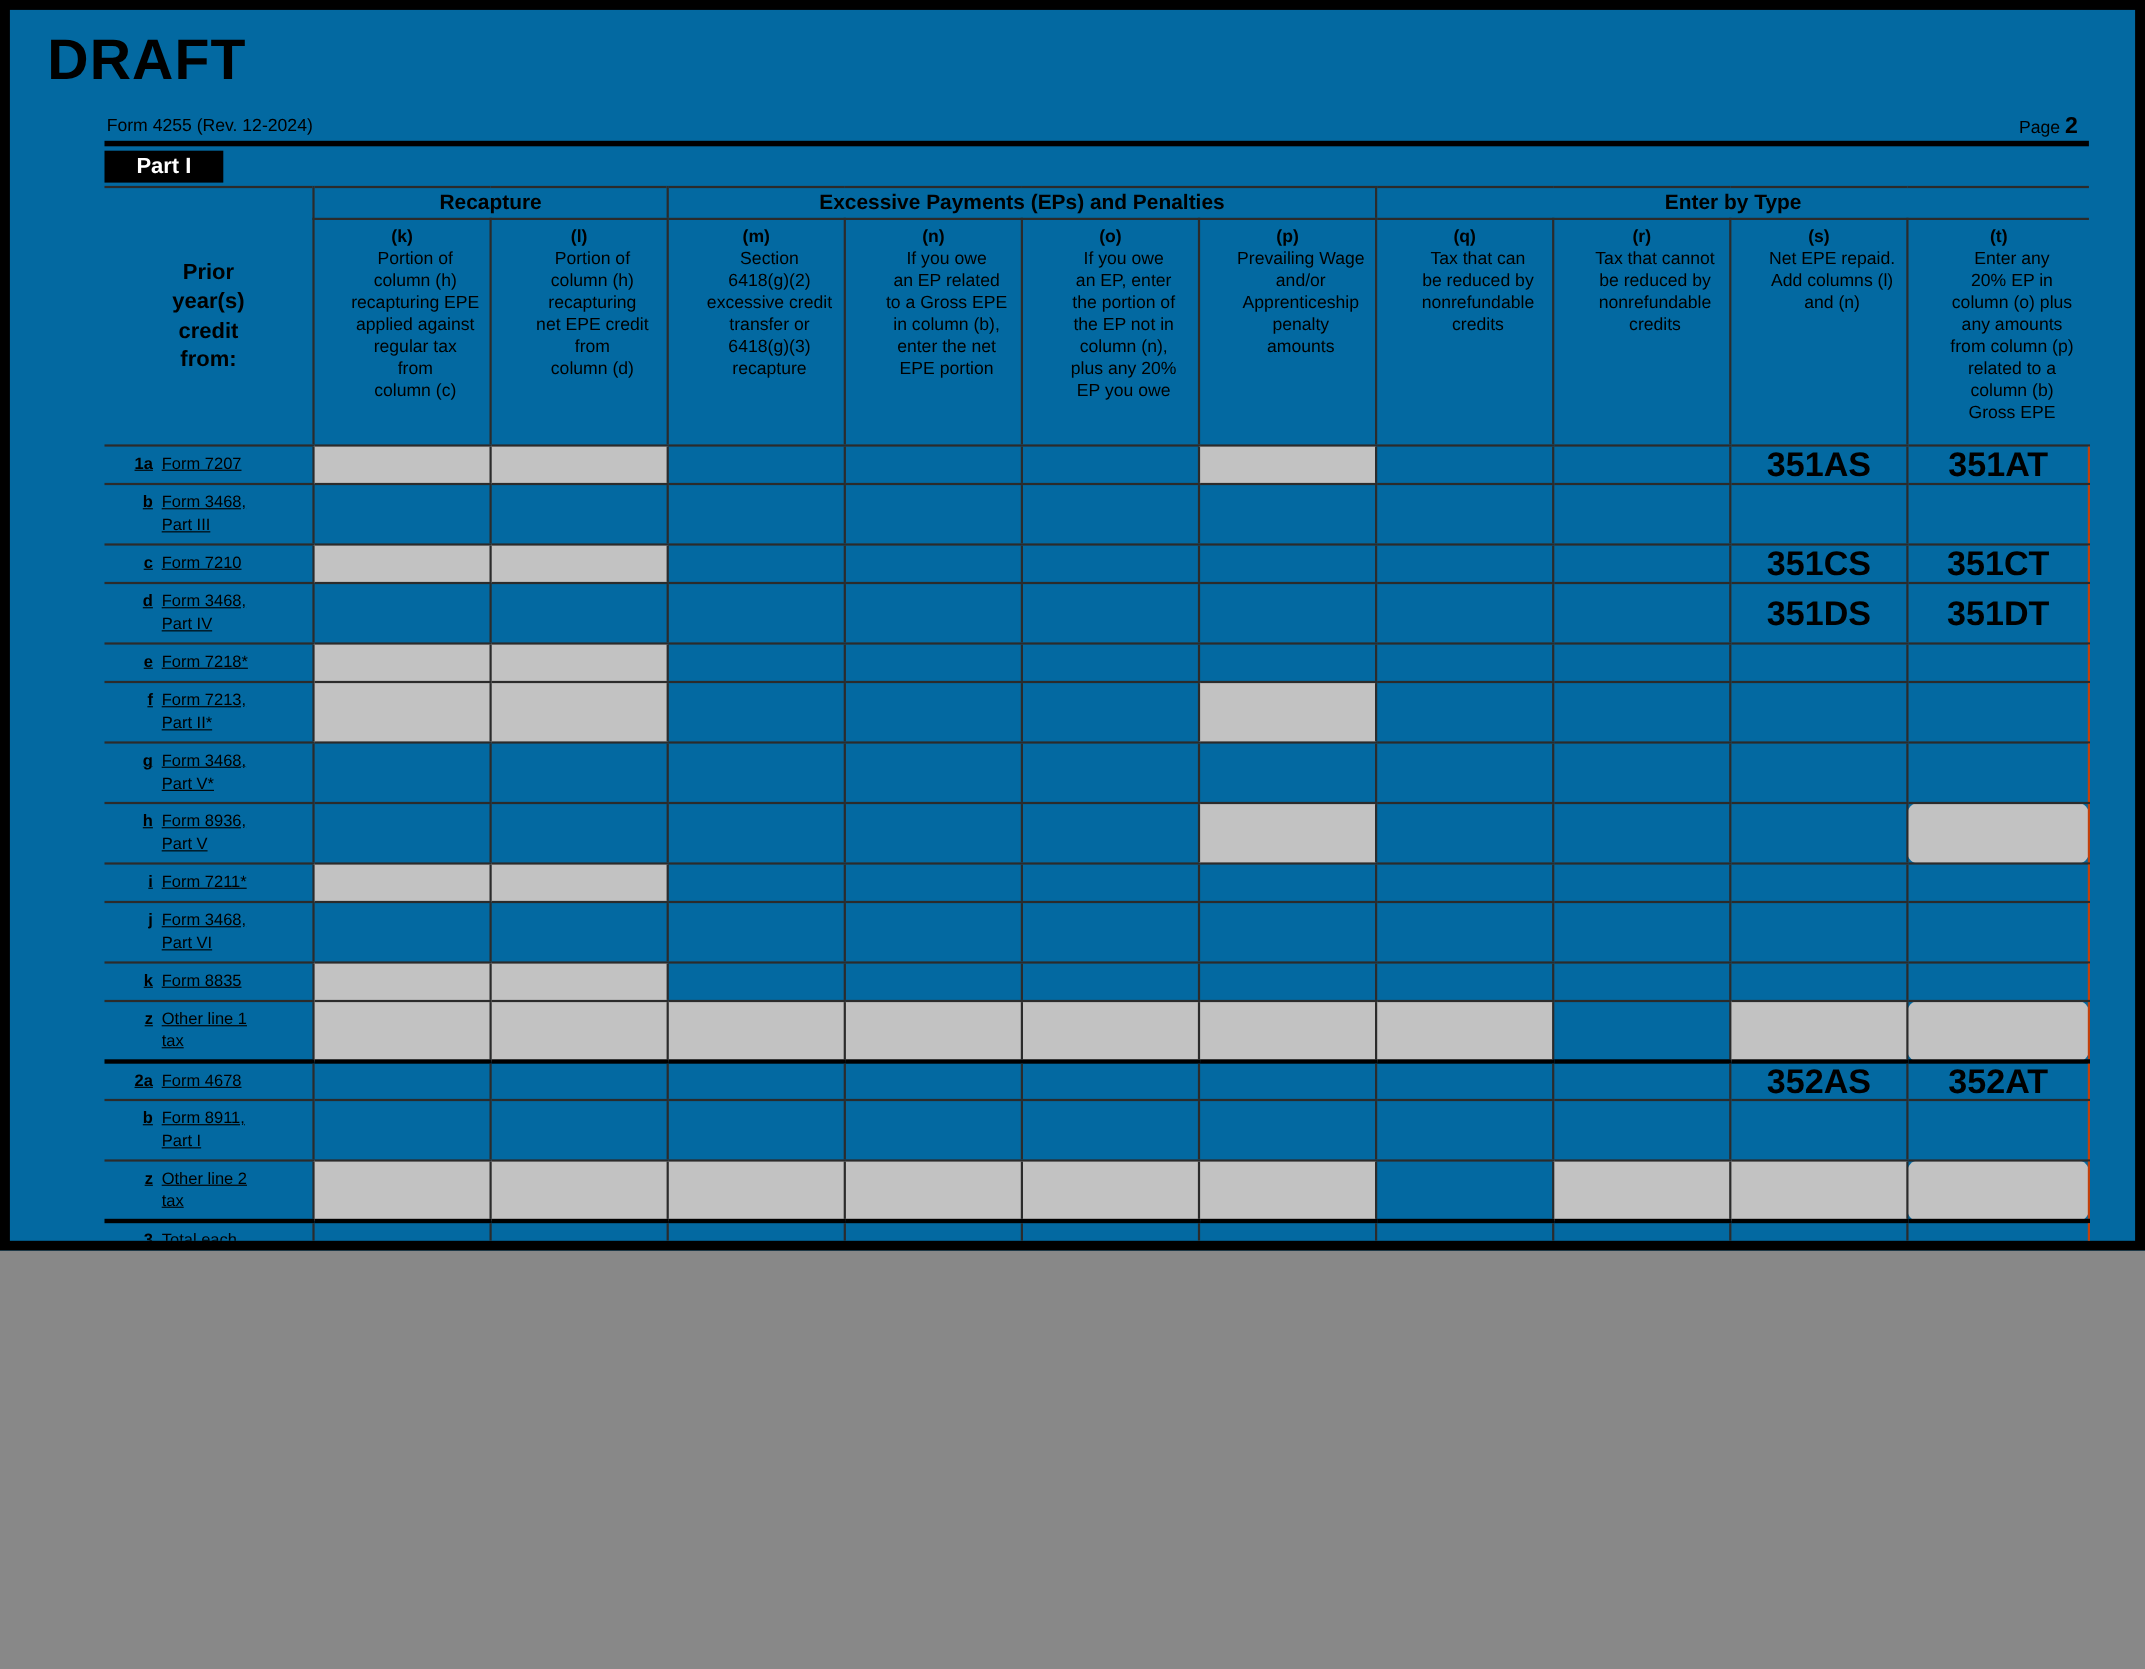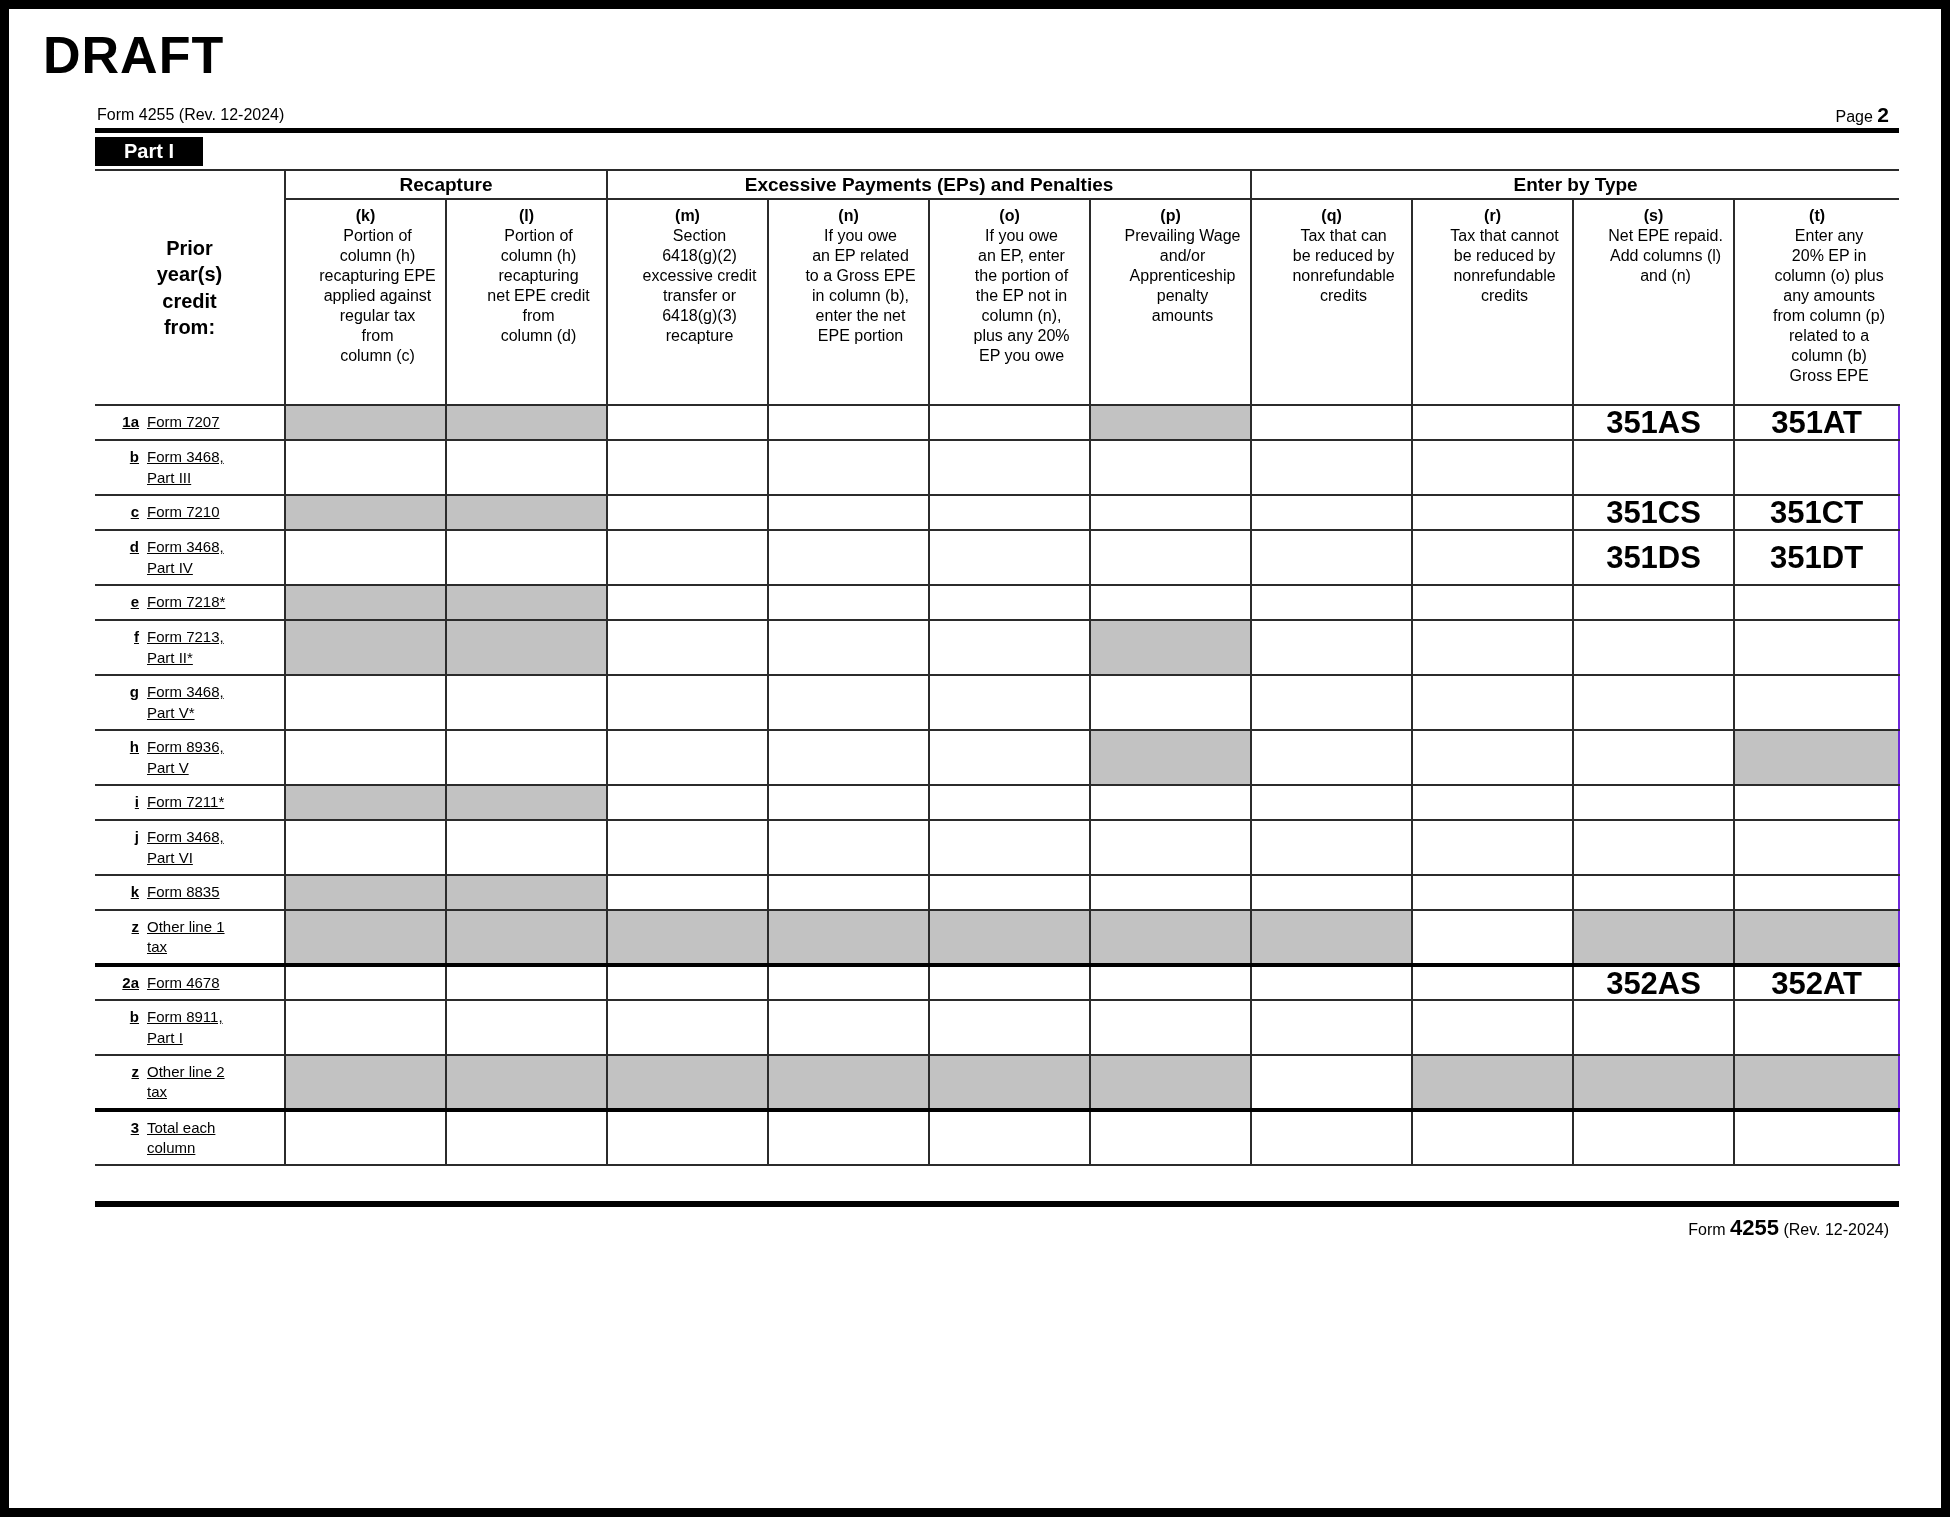--- a/index.html
+++ b/index.html
@@ -1,19 +1,19 @@
 <!DOCTYPE html>
 <html><head>
 <meta charset="utf-8">
 <style>
   html,body{margin:0;padding:0;background:#888;}
   .page{
     position:relative;
-    width:1950px;height:1517px;
-    background:#ffffff;
+    width:1950px;height:1137px;
+    background:#0369a1;
     border:9px solid #000;
     box-sizing:border-box;
     font-family:"Liberation Sans","DejaVu Sans",sans-serif;
     color:#000;
     overflow:hidden;
   }
   .abs{position:absolute;}
   #draft-heading{
     left:34px;top:16px;
     font-size:52px;font-weight:bold;letter-spacing:1px;
@@ -51,21 +51,21 @@
     border-left:2px solid #2b2b2b;border-bottom:2px solid #2b2b2b;
     vertical-align:top;text-align:center;height:206px;padding-top:6px;
     font-weight:normal;
   }
   th.colhead .letter{font-size:16px;font-weight:bold;line-height:1.25;}
   th.colhead .desc{font-size:16px;line-height:1.25;white-space:pre-line;margin-left:24px;}
   tbody td{
     border-left:2px solid #2b2b2b;border-bottom:2px solid #2b2b2b;
     vertical-align:middle;
   }
-  tbody td:last-child{border-right:2px solid #6d28d9;}
+  tbody td:last-child{border-right:2px solid #c2410c;border-radius:10px;}
   tbody td.label-cell{border-left:none;}
   tbody tr.single{height:35px;}
   tbody tr.tall{height:55px;}
   tbody tr.section-end td{border-bottom:4px solid #000;}
   .row-label{display:flex;font-size:15px;line-height:1.34;text-decoration:underline;}
   .row-label .num{width:44px;text-align:right;font-weight:bold;flex:none;padding-right:8px;}
   .row-label .name{white-space:pre-line;}
   td.shaded{background:#c2c2c2;}
   td.val{font-weight:bold;font-size:31px;text-align:center;line-height:1;}
   #footnote{left:86px;top:1163px;font-size:19px;font-style:italic;}

